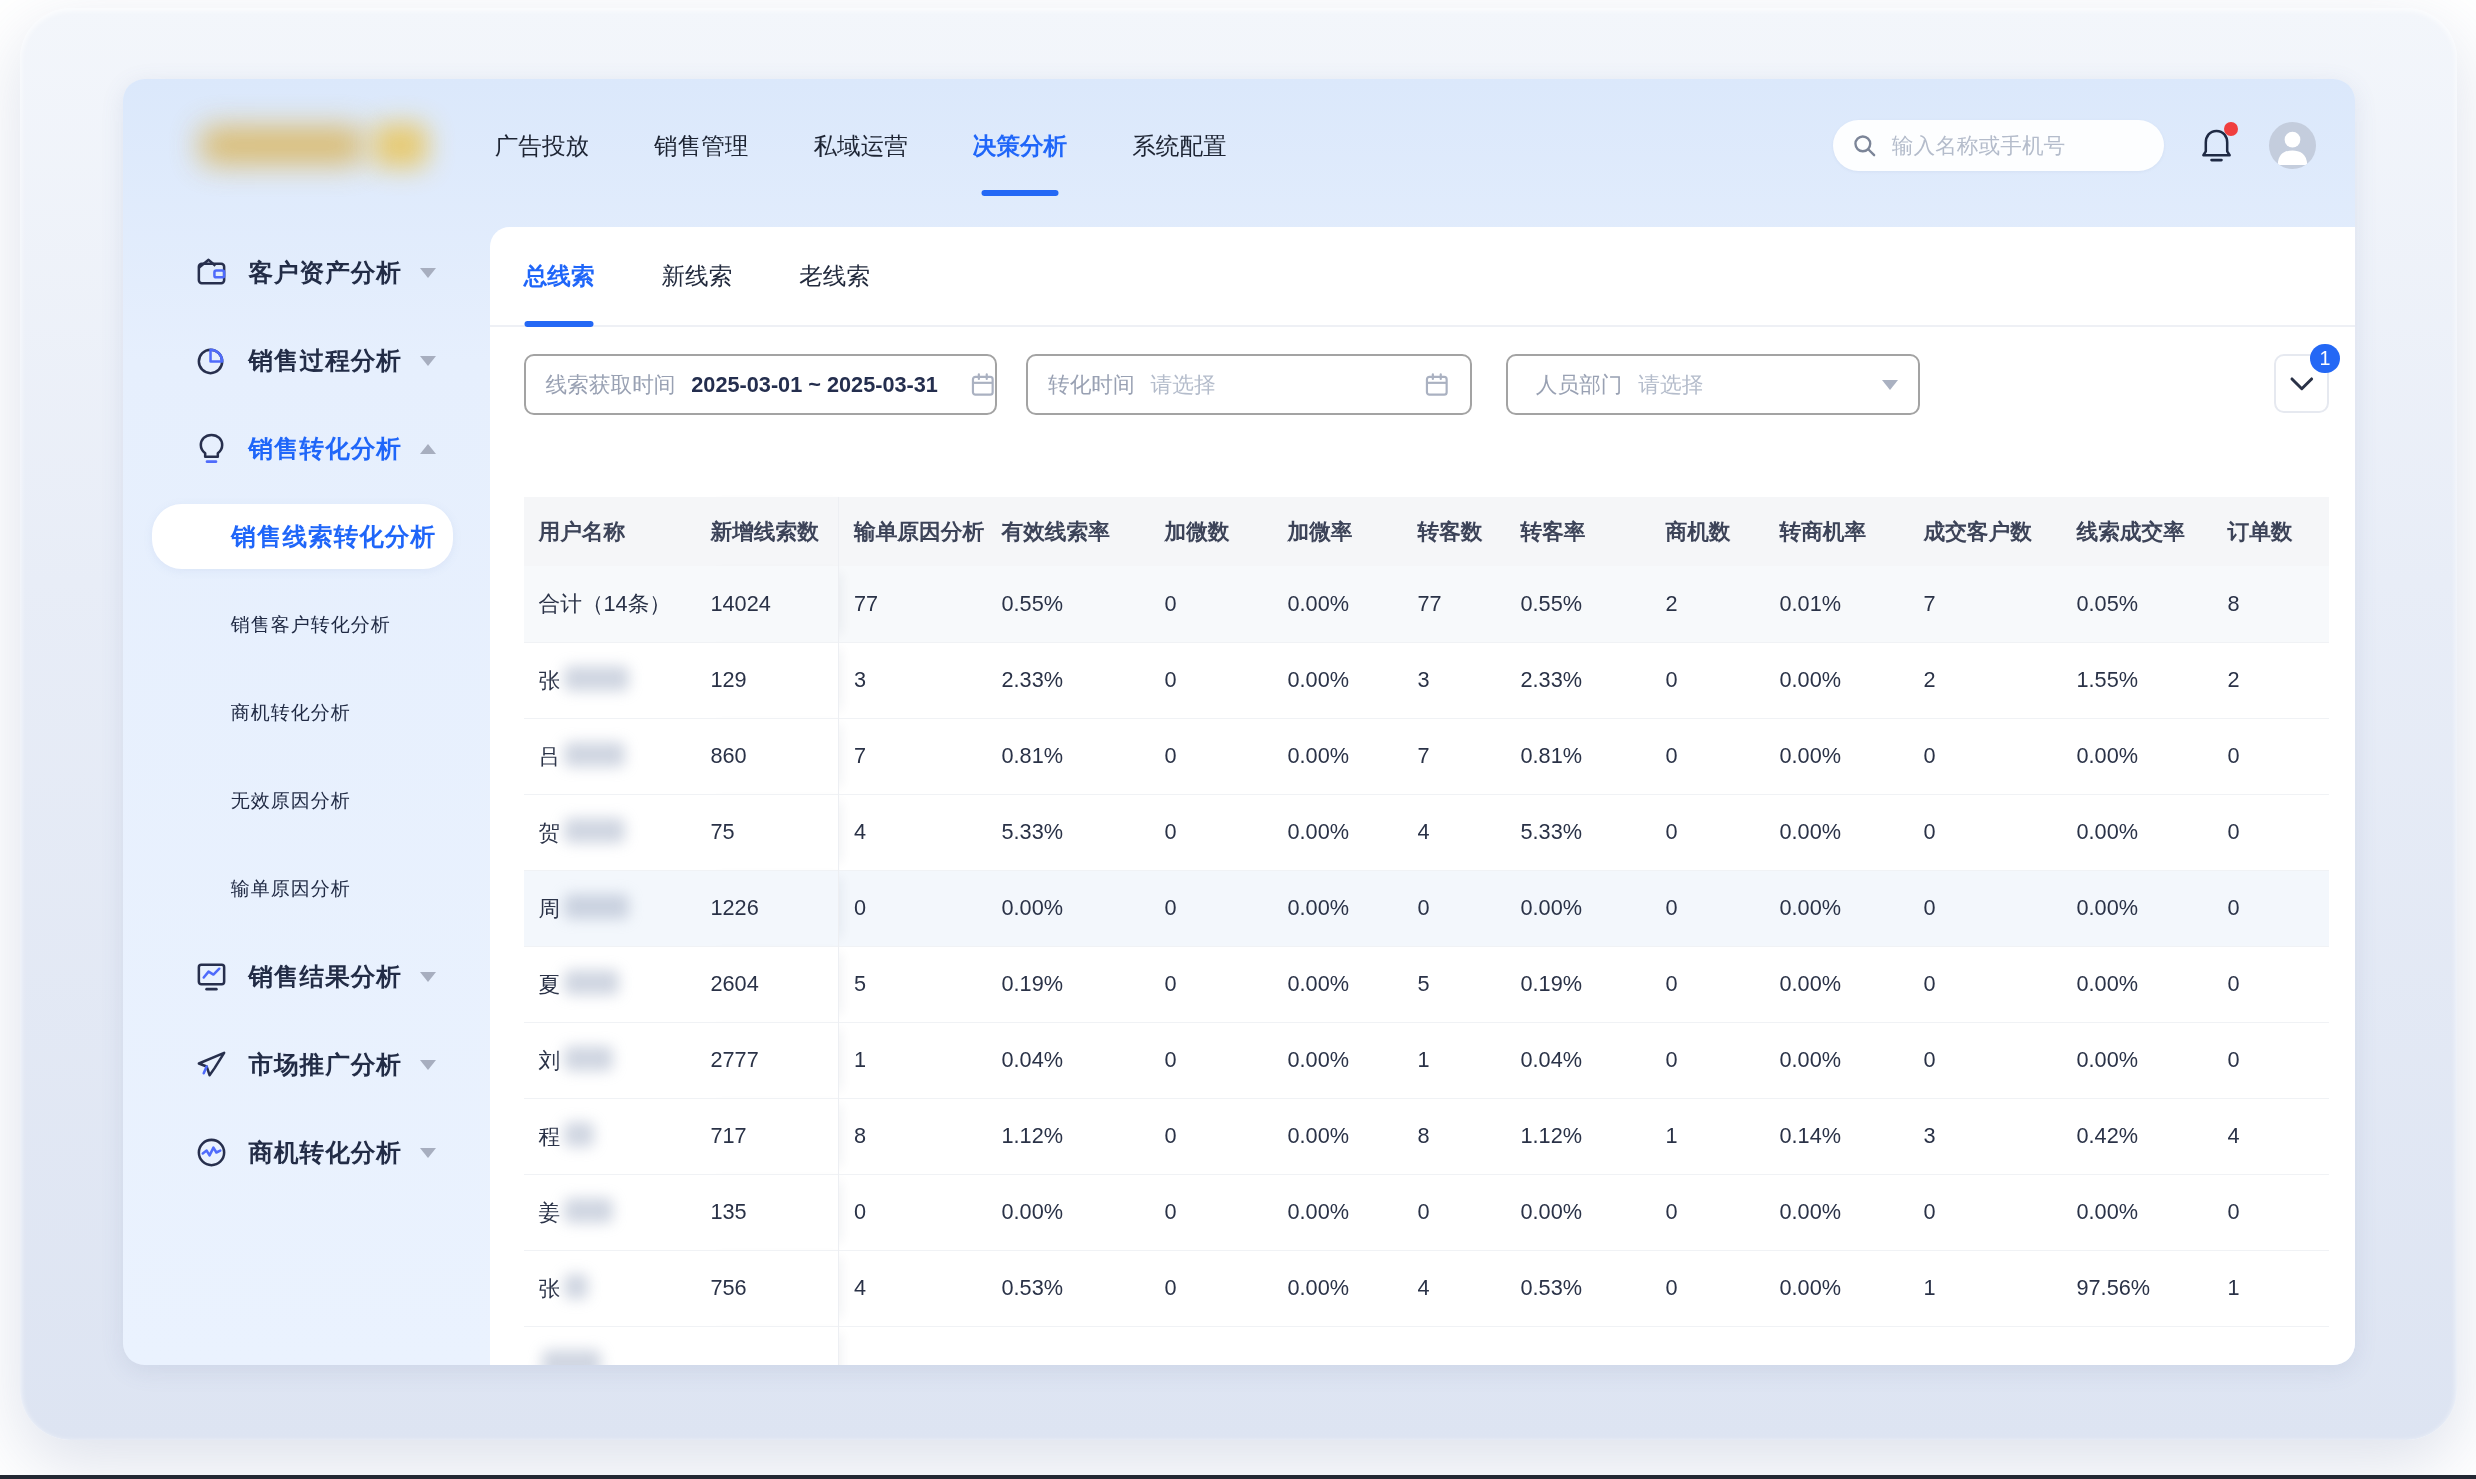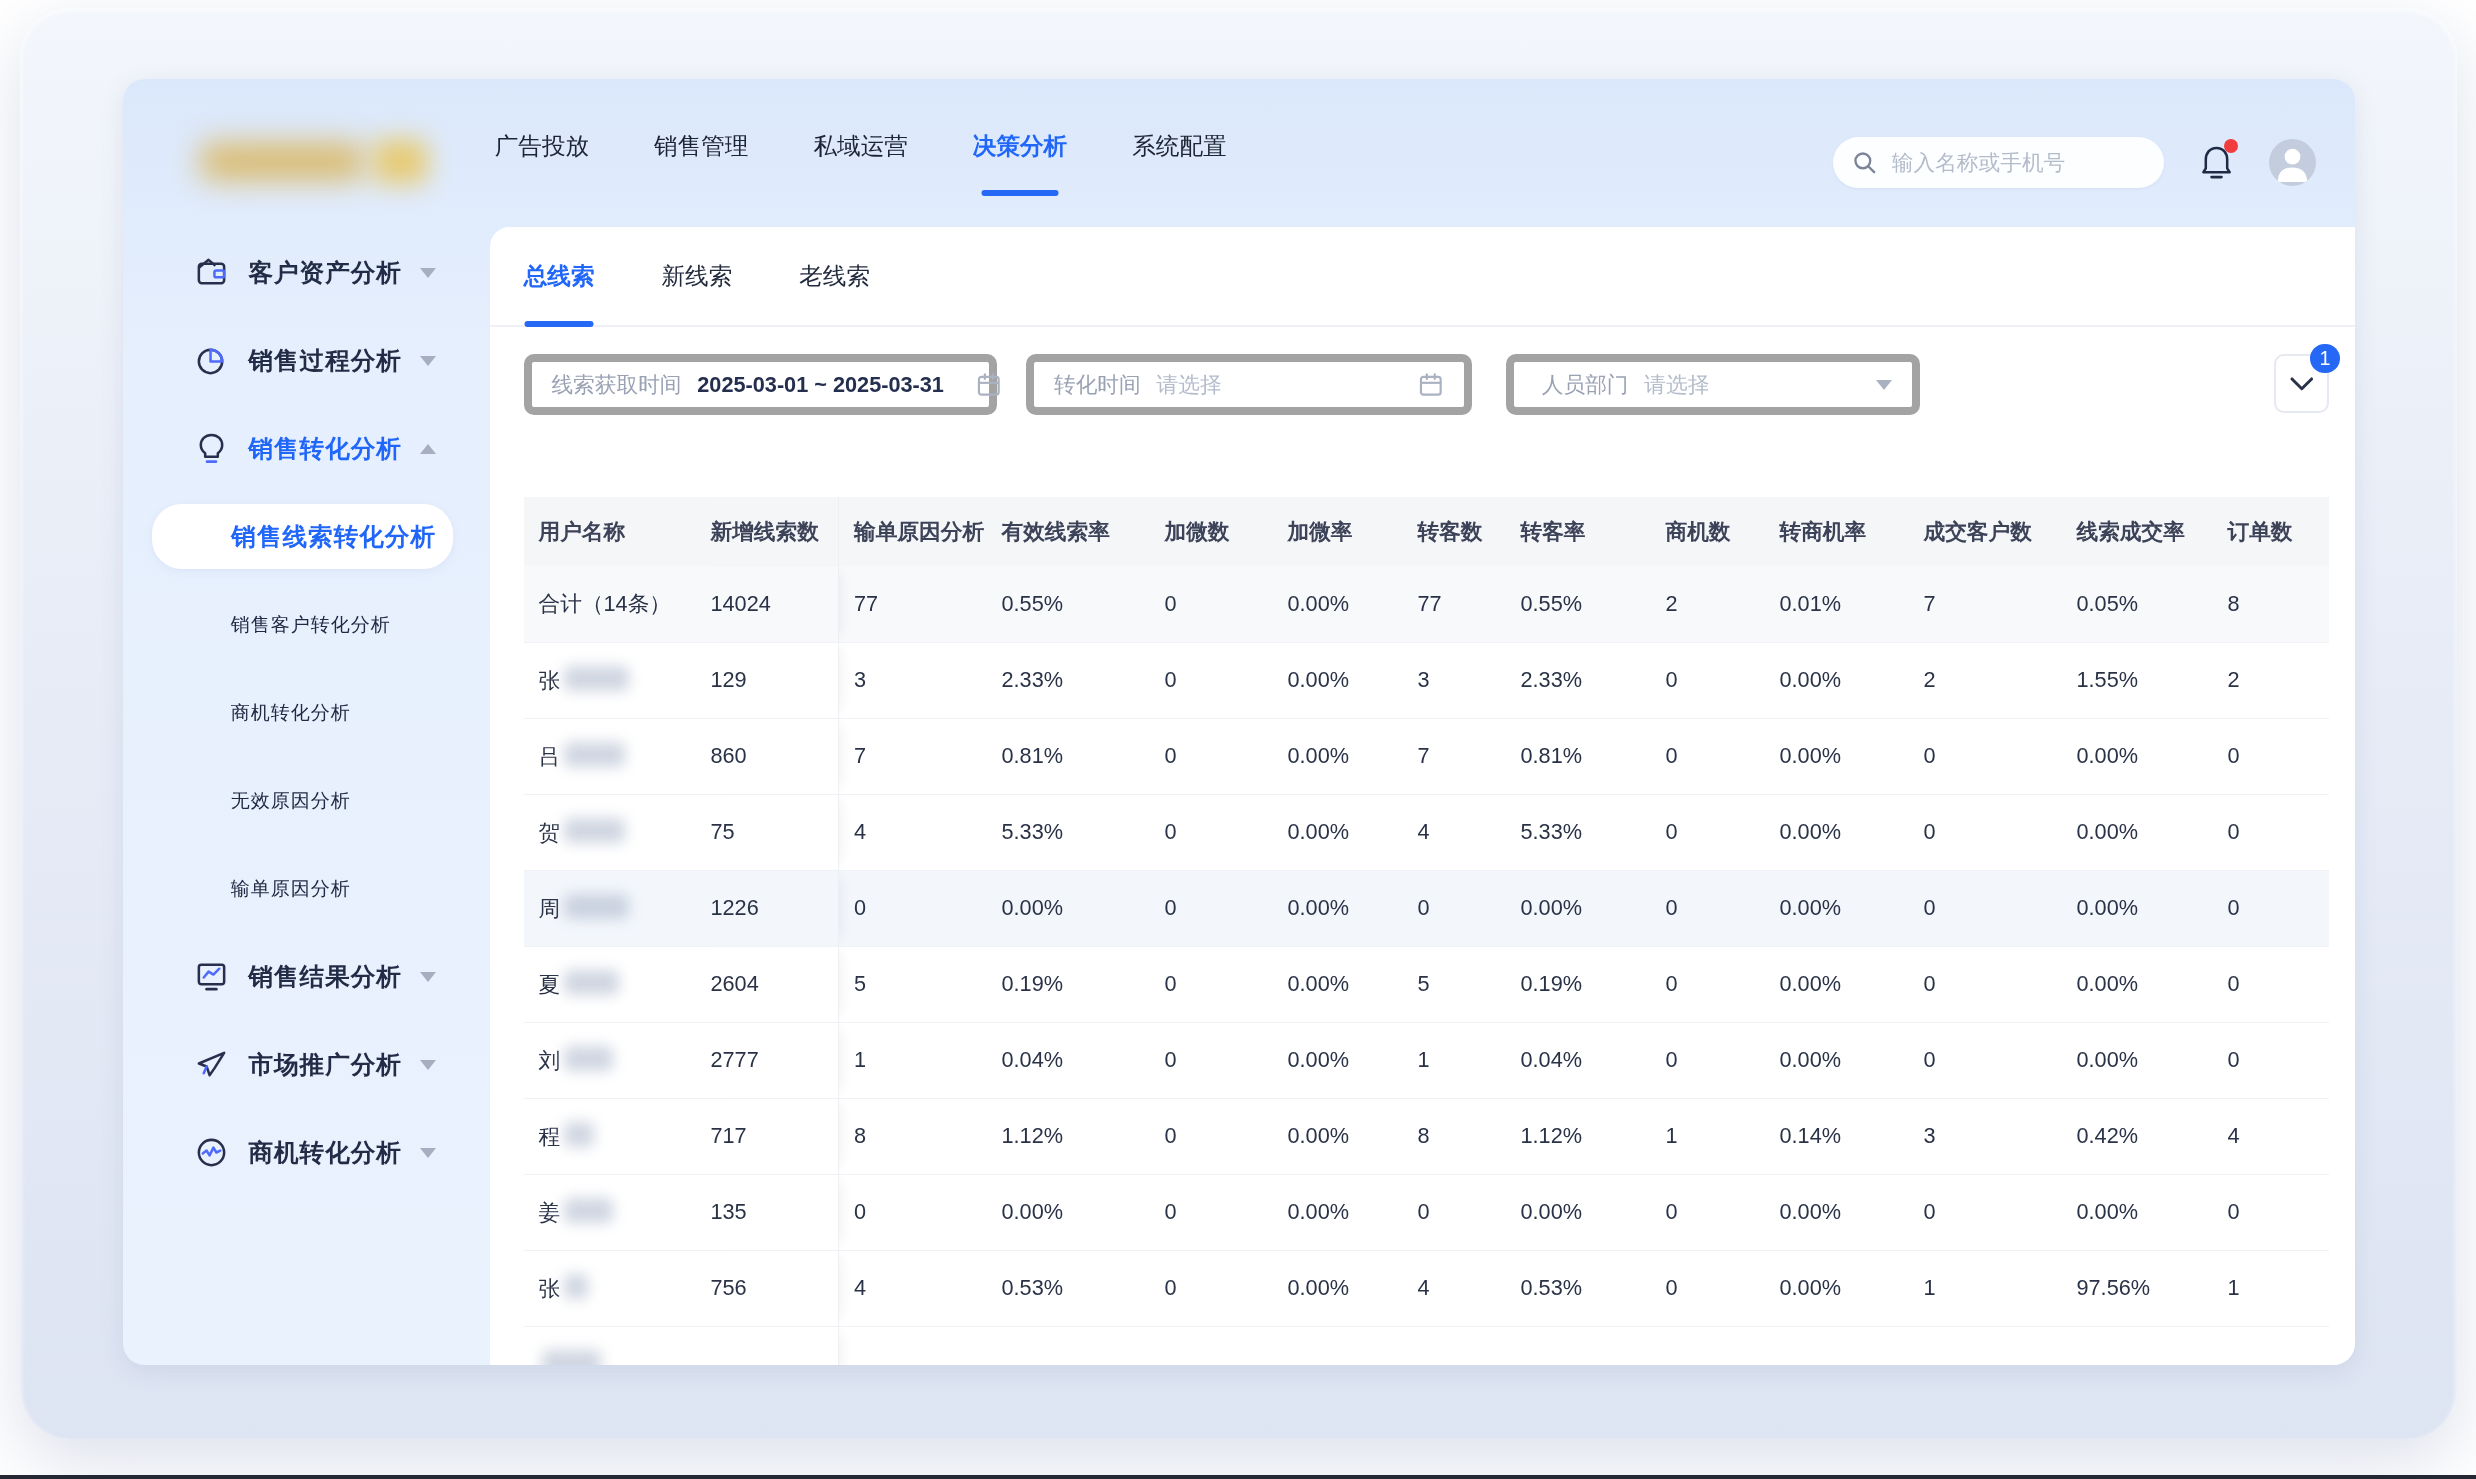--- a/index.html
+++ b/index.html
@@ -11,21 +11,21 @@
     background:linear-gradient(180deg,#f3f6fb 0%,#e8edf7 40%,#dde4f2 100%);
     box-shadow:0 23.6px 69px rgba(100,120,165,.22), inset 0 2px 5.9px rgba(255,255,255,.9);}
   .base-line{position:absolute;left:0;right:0;bottom:0;height:4.9px;background:#232833;}
 
   
   .screen{position:absolute;left:103px;top:71px;width:2232px;height:1286px;border-radius:21.7px;overflow:hidden;
     background:linear-gradient(180deg,#dbe8fb 0%,#e6effd 22%,#eaf2fe 100%);
     box-shadow:0 5.9px 23.6px rgba(90,110,160,.12);}
 
   
-  .topbar{position:absolute;top:24.6px;left:0;right:0;height:85px;display:flex;align-items:flex-end;padding:0 39px 0 71px;box-sizing:border-box;}
+  .topbar{position:absolute;top:24.6px;left:0;right:0;height:85px;display:flex;align-items:center;padding:0 39px 0 71px;box-sizing:border-box;}
   .logo-blur{position:relative;width:246px;height:53px;flex:0 0 auto;margin-right:55px;}
   .logo-blur i{position:absolute;border-radius:11.8px;display:block;}
   .logo-blur .b1{left:5.9px;top:7.9px;width:165px;height:37px;background:#d9b254;filter:blur(14.8px);opacity:.85;}
   .logo-blur .b2{left:179px;top:3.9px;width:55px;height:45px;background:#e8c765;filter:blur(12.8px);opacity:.9;}
   .topnav{display:flex;align-items:center;gap:65px;height:100%;}
   .topnav .nav-item{position:relative;height:100%;display:flex;align-items:center;font-size:23.6px;color:#1d2433;cursor:pointer;white-space:nowrap;}
   .topnav .nav-item.active{color:#1f66f9;font-weight:bold;}
   .topnav .nav-item.active::after{content:"";position:absolute;left:50%;transform:translateX(-50%);bottom:-7.9px;width:77px;height:5.9px;border-radius:3px;background:#2468f5;}
   .top-right{margin-left:auto;display:flex;align-items:center;gap:33px;}
   .search{width:331px;height:51px;border-radius:25.6px;background:#fdfeff;display:flex;align-items:center;gap:13.8px;padding:0 19.7px;box-sizing:border-box;box-shadow:0 1px 3px rgba(120,140,180,.10);}
@@ -55,21 +55,21 @@
   .panel{flex:1;background:#ffffff;border-radius:19.7px 0 0 0;overflow:hidden;position:relative;box-sizing:border-box;}
 
   
   .tabs{height:100px;display:flex;align-items:stretch;gap:67px;padding:0 34px;border-bottom:2px solid #eef0f5;box-sizing:border-box;}
   .tab{position:relative;display:flex;align-items:center;font-size:23.6px;color:#222a3d;cursor:pointer;}
   .tab.active{color:#1f66f9;font-weight:bold;}
   .tab.active::after{content:"";position:absolute;left:50%;transform:translateX(-50%);bottom:-2px;width:69px;height:5.9px;border-radius:3px;background:#2468f5;}
 
   
   .filters{display:flex;align-items:flex-start;gap:15.8px;padding:27.6px 25.6px 27.6px 34px;}
-  .fbox{height:61px;border:8px solid #a3a3a3;border-radius:9.9px;background:#fff;display:flex;align-items:center;padding:0 19.7px;box-sizing:border-box;gap:15.8px;cursor:pointer;}
+  .fbox{height:61px;border:2px solid #a3a3a3;border-radius:9.9px;background:#fff;display:flex;align-items:center;padding:0 19.7px;box-sizing:border-box;gap:15.8px;cursor:pointer;}
   .fbox .flabel{font-size:21.7px;color:#99a1b3;white-space:nowrap;}
   .fbox .fvalue{font-size:21.7px;color:#242e4e;font-weight:600;white-space:nowrap;}
   .fbox .fph{font-size:21.7px;color:#b4bccb;white-space:nowrap;}
   .fbox .spacer{flex:1;}
   .fbox.w1{width:473px;}
   .fbox.w2{width:446px;margin-left:13.8px;}
   .fbox.w3{width:414px;margin-left:17.7px;padding-left:28px;}
   .dd-tri{width:0;height:0;border-left:8.9px solid transparent;border-right:8.9px solid transparent;border-top:10.8px solid #aab1c1;}
   .collapse-btn{margin-left:auto;position:relative;width:55px;height:59px;border:2px solid #e6e9f0;border-radius:9.9px;background:#fff;display:flex;align-items:center;justify-content:center;box-sizing:border-box;cursor:pointer;}
   .badge{position:absolute;top:-12.8px;right:-12.8px;min-width:29.6px;height:29.6px;border-radius:14.8px;background:#2468f5;color:#fff;font-size:19.7px;display:flex;align-items:center;justify-content:center;}

